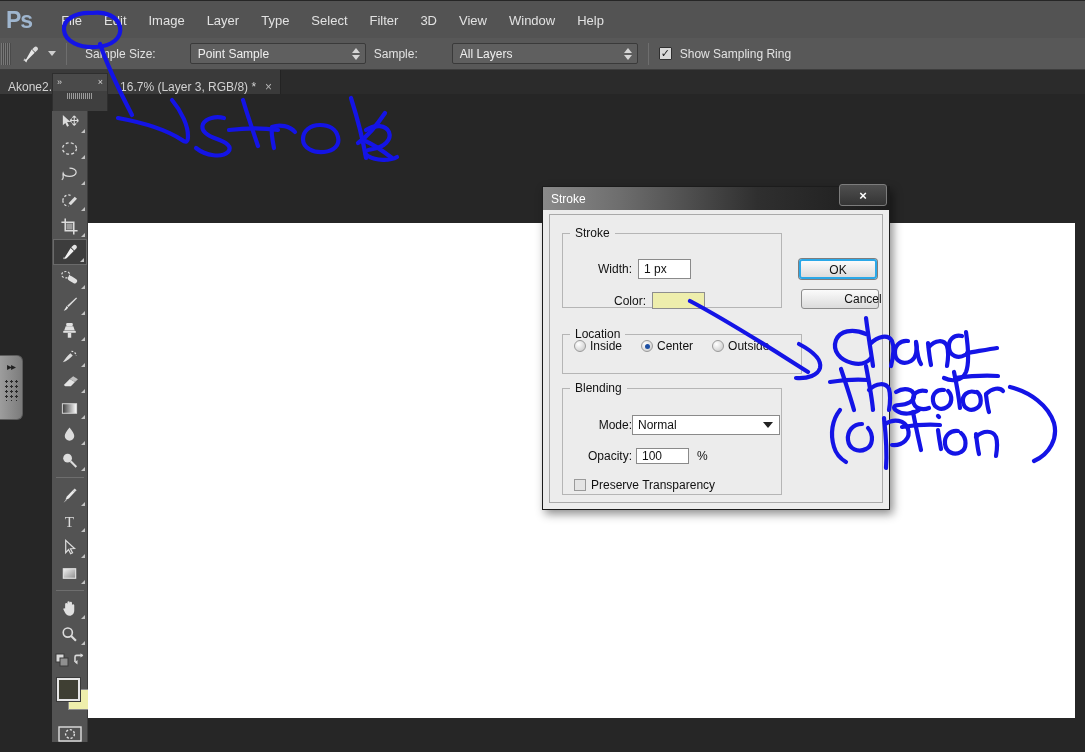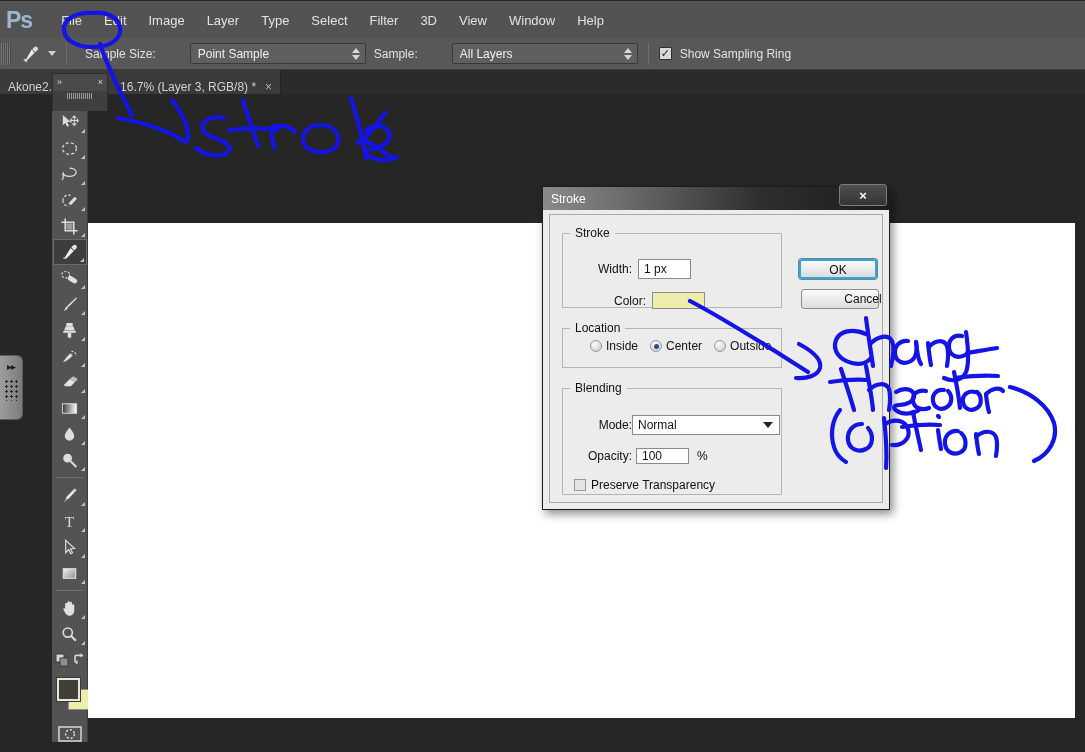--- a/index.html
+++ b/index.html
@@ -179,21 +179,21 @@
     position: absolute; left: 6px; top: 27px; right: 6px; bottom: 6px;
     background: #ececec; border: 1px solid #a9a9a9;
   }
   fieldset.grp {
     position: absolute; border: 1px solid #b5b5b5; background: transparent;
   }
   fieldset.grp > legend {
     font-size: 12px; color: #111; padding: 0 5px; margin-left: 7px;
   }
   #grp-stroke   { left: 12px; top: 11px; width: 220px; height: 82px; }
-  #grp-location { left: 12px; top: 106px; width: 220px; height: 47px; }
+  #grp-location { left: 12px; top: 112px; width: 240px; height: 47px; }
   #grp-blending { left: 12px; top: 166px; width: 220px; height: 114px; }
 
   .row { position: absolute; display: flex; align-items: center; }
   .fld-label { font-size: 12px; color: #111; text-align: right; }
   .textbox {
     background: #ffffff; border: 1px solid #8a8a8a;
     font-size: 12px; color: #111; padding: 2px 5px;
     display:flex; align-items:center;
   }
   #color-swatch {
@@ -542,21 +542,21 @@
         </span>
       </div>
       <div class="row" style="left:36px; top:77px; width:210px;">
         <span class="fld-label" style="width:60px">Color:</span>
         <span id="color-swatch" style="margin-left: 6px; background: rgb(238, 238, 172);"></span>
       </div>
 
       <fieldset class="grp" id="grp-location">
         <legend>Location</legend>
       </fieldset>
-      <div class="row" style="left:40px; top:124px;">
+      <div class="row" style="left:24px; top:124px;gap:7px;">
         <span class="radio-wrap">
           <span class="radio"></span>
           <span>Inside</span>
         </span>
         <span class="radio-wrap">
           <span class="radio checked">
               <span class="dot"></span>
             </span>
           <span>Center</span>
         </span>

